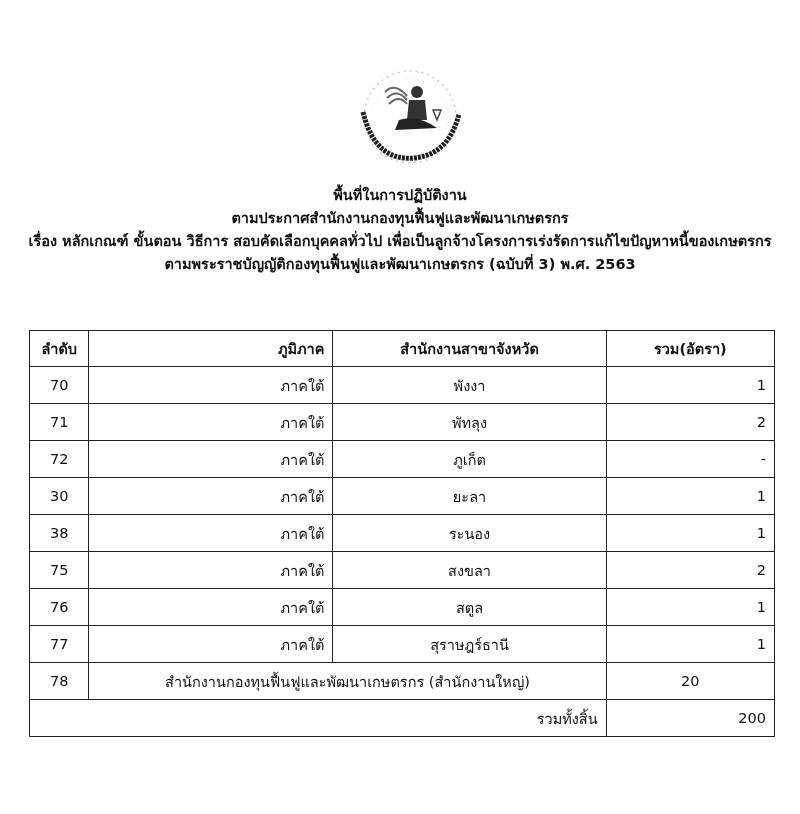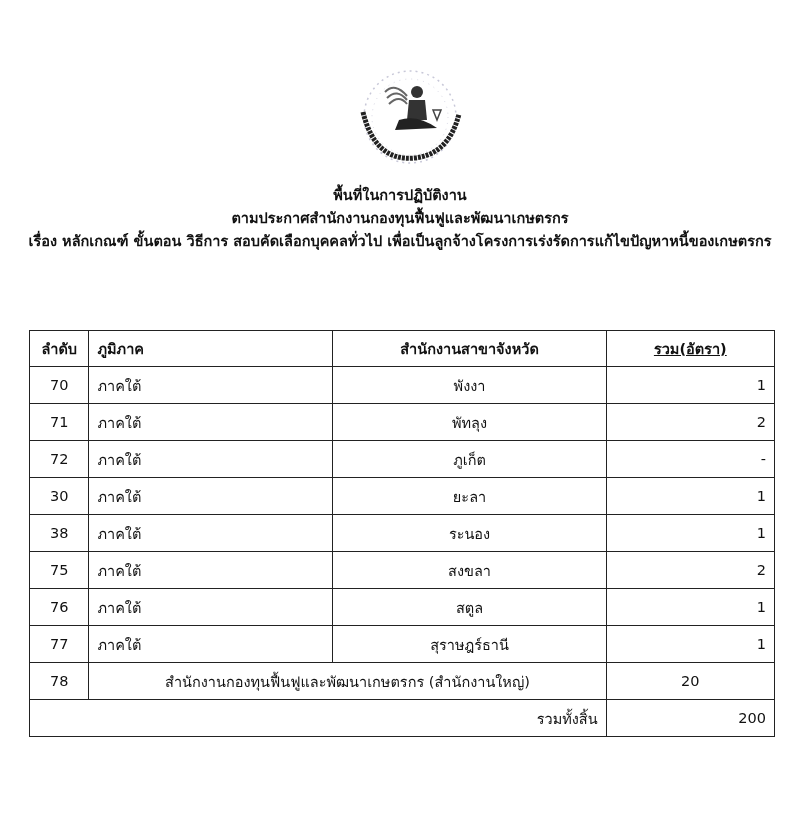--- a/index.html
+++ b/index.html
@@ -7,24 +7,24 @@
          font-family:"DejaVu Sans", "Liberation Sans", sans-serif; color:#111; }
   .logo { position:absolute; left:345px; top:62px; width:130px; height:115px; }
   .title-block { position:absolute; left:0; top:184px; width:800px; text-align:center; }
   .title-line { font-size:14.5px; line-height:23px; height:23px; white-space:nowrap; }
   .title-line.bold { font-weight:bold; }
   table { position:absolute; left:29px; top:330px; width:746px; border-collapse:collapse;
           font-size:14.5px; }
   td, th { border:1.3px solid #222; height:28px; padding:4px 8px; font-weight:normal; }
   th { font-weight:bold; height:27px; }
   .c-no { width:42px; text-align:center; }
-  .c-reg { width:225px; text-align:left; }
+  .c-reg { width:225px; text-align:right; }
   .c-off { width:254px; text-align:center; }
   .c-tot { width:150px; text-align:right; }
-  th.c-tot { text-align:center;text-decoration:underline; }
+  th.c-tot { text-align:center; }
   .merged { text-align:center; }
   .hq-total { text-align:center; }
   .grand-label { text-align:right; }
   .grand-val { text-align:right;margin-top:26px; }
 </style>
 </head>
 <body>
 
 <div class="logo">
   <svg width="130" height="115" viewBox="0 0 130 115">
@@ -36,20 +36,21 @@
     <path d="M54 58 Q72 52 92 66 L50 68 Z" fill="#222"></path>
     <path d="M88 48 L96 48 L92 58 Z" fill="none" stroke="#444" stroke-width="1.5"></path>
     <path d="M18 50 Q30 100 70 96 Q104 92 114 52" fill="none" stroke="#222" stroke-width="5" stroke-dasharray="3 1"></path>
   </svg>
 </div>
 
 <div class="title-block">
   <div class="title-line bold">พื้นที่ในการปฏิบัติงาน</div>
   <div class="title-line bold">ตามประกาศสำนักงานกองทุนฟื้นฟูและพัฒนาเกษตรกร</div>
   <div class="title-line bold">เรื่อง หลักเกณฑ์ ขั้นตอน วิธีการ สอบคัดเลือกบุคคลทั่วไป เพื่อเป็นลูกจ้างโครงการเร่งรัดการแก้ไขปัญหาหนี้ของเกษตรกร</div>
+  <div class="title-line bold">ตามพระราชบัญญัติกองทุนฟื้นฟูและพัฒนาเกษตรกร (ฉบับที่ 3) พ.ศ. 2563</div>
 </div>
 
 <table>
   <thead>
     <tr>
       <th class="c-no">ลำดับ</th>
       <th class="c-reg">ภูมิภาค</th>
       <th class="c-off">สำนักงานสาขาจังหวัด</th>
       <th class="c-tot">รวม(อัตรา)</th>
     </tr>

